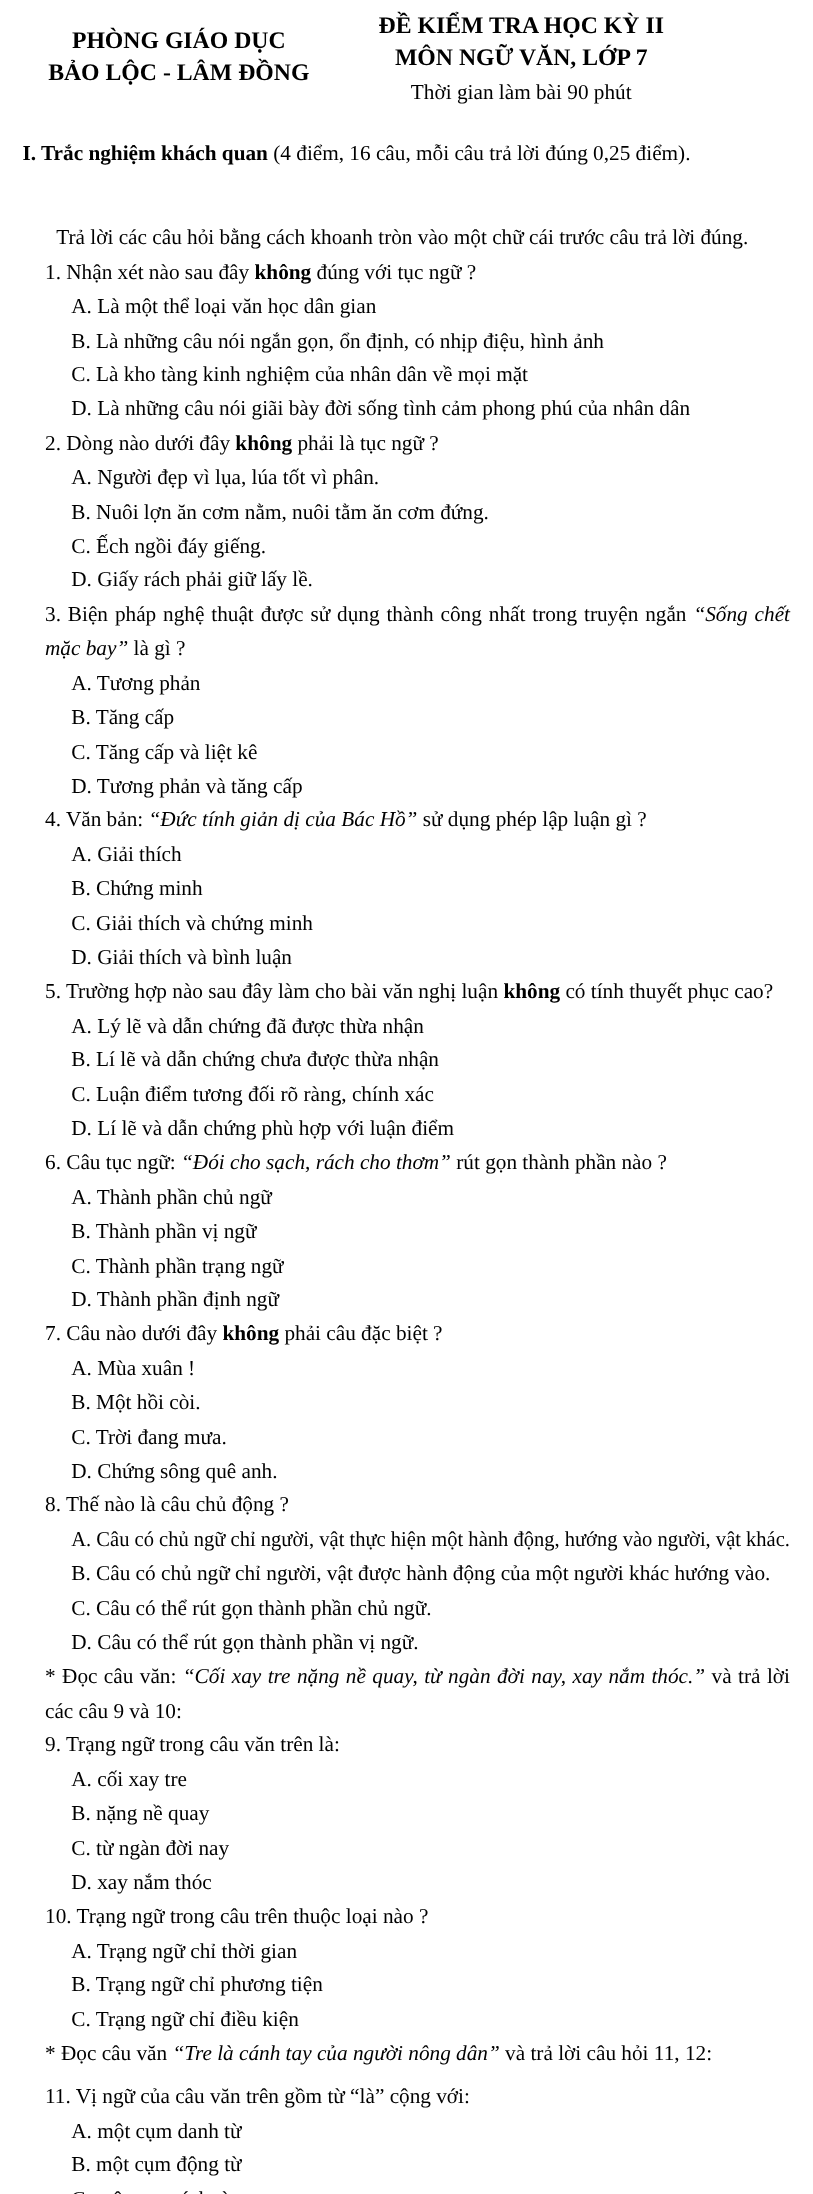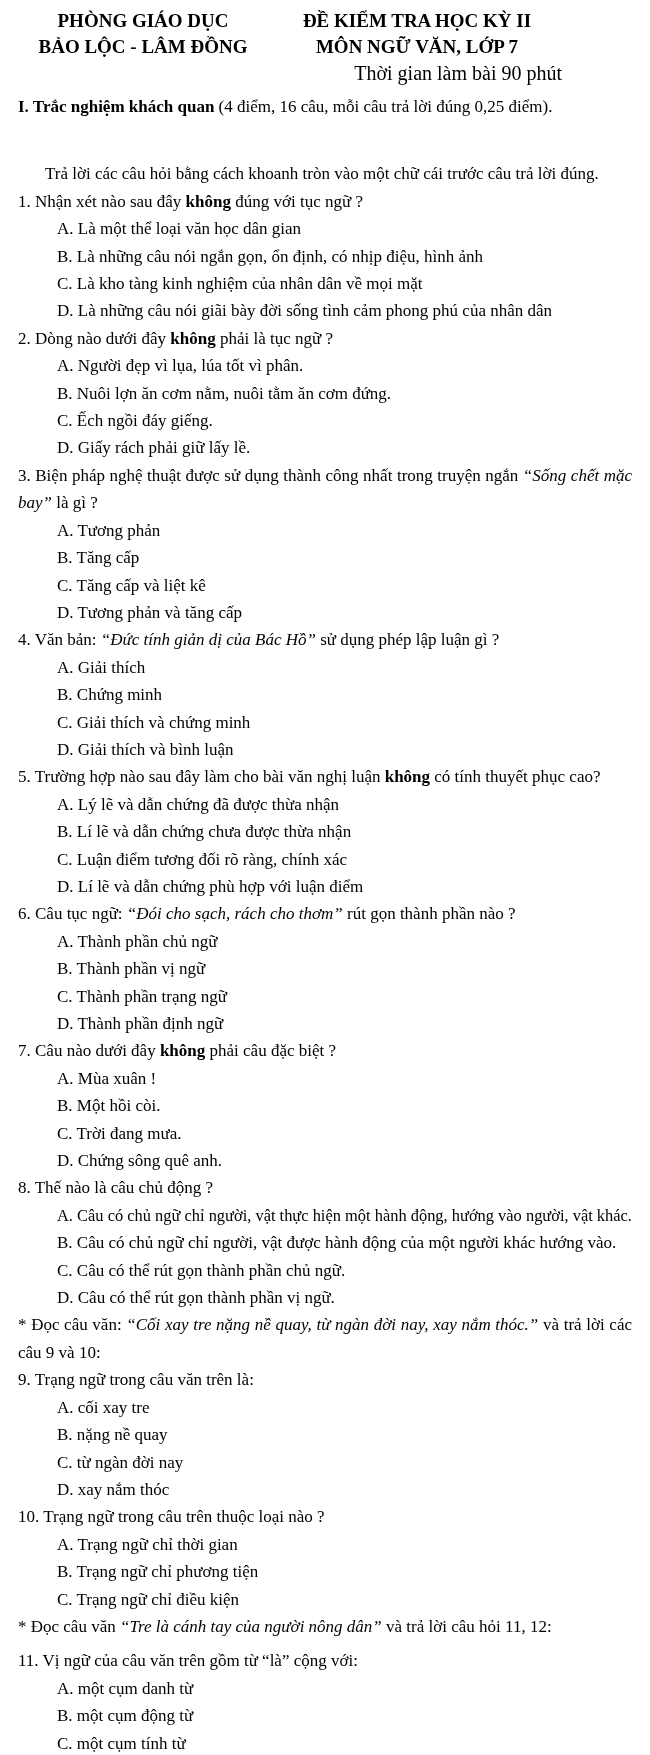--- a/index.html
+++ b/index.html
@@ -15,40 +15,41 @@
     line-height: 27.4px;
   }
   .header { display: flex; align-items: flex-start; }
   .h-left {
     width: 250px;
     text-align: center;
     font-weight: bold;
     font-size: 19px;
     line-height: 26px;
     padding-top: 3px;
+    margin-top: 12px;
   }
   .h-right {
     width: 290px;
     margin-left: 4px;
     text-align: center;
     font-size: 19px;
     line-height: 26px;
     padding-top: 3px;
   }
   .bold { font-weight: bold; font-family: Liberation Serif, serif; }
-  .duration { font-weight: normal; font-size: 20px; line-height: 27px; text-align: right; }
-  .section-heading { margin-top: 6px; text-align: justify; }
+  .duration { font-weight: normal; font-size: 17px; line-height: 27px; }
+  .section-heading { margin-top: 22px; text-align: justify; }
   .instruction {
     text-align: justify;
     text-indent: 27px;
     margin-top: 40px;
   }
   .block { margin: 0; }
   .block:last-child { margin-top: 7px; }
-  .line { text-align: justify; }
+  .line { text-align: justify; margin-left: 18px; }
   .opt {
     margin-left: 39px;
     white-space: nowrap;
     transform-origin: left center;
   }
   .seg-n { font-style: normal; font-weight: normal; }
   .seg-b { font-weight: bold; }
   .seg-i { font-style: italic; }
 </style>
 </head>

